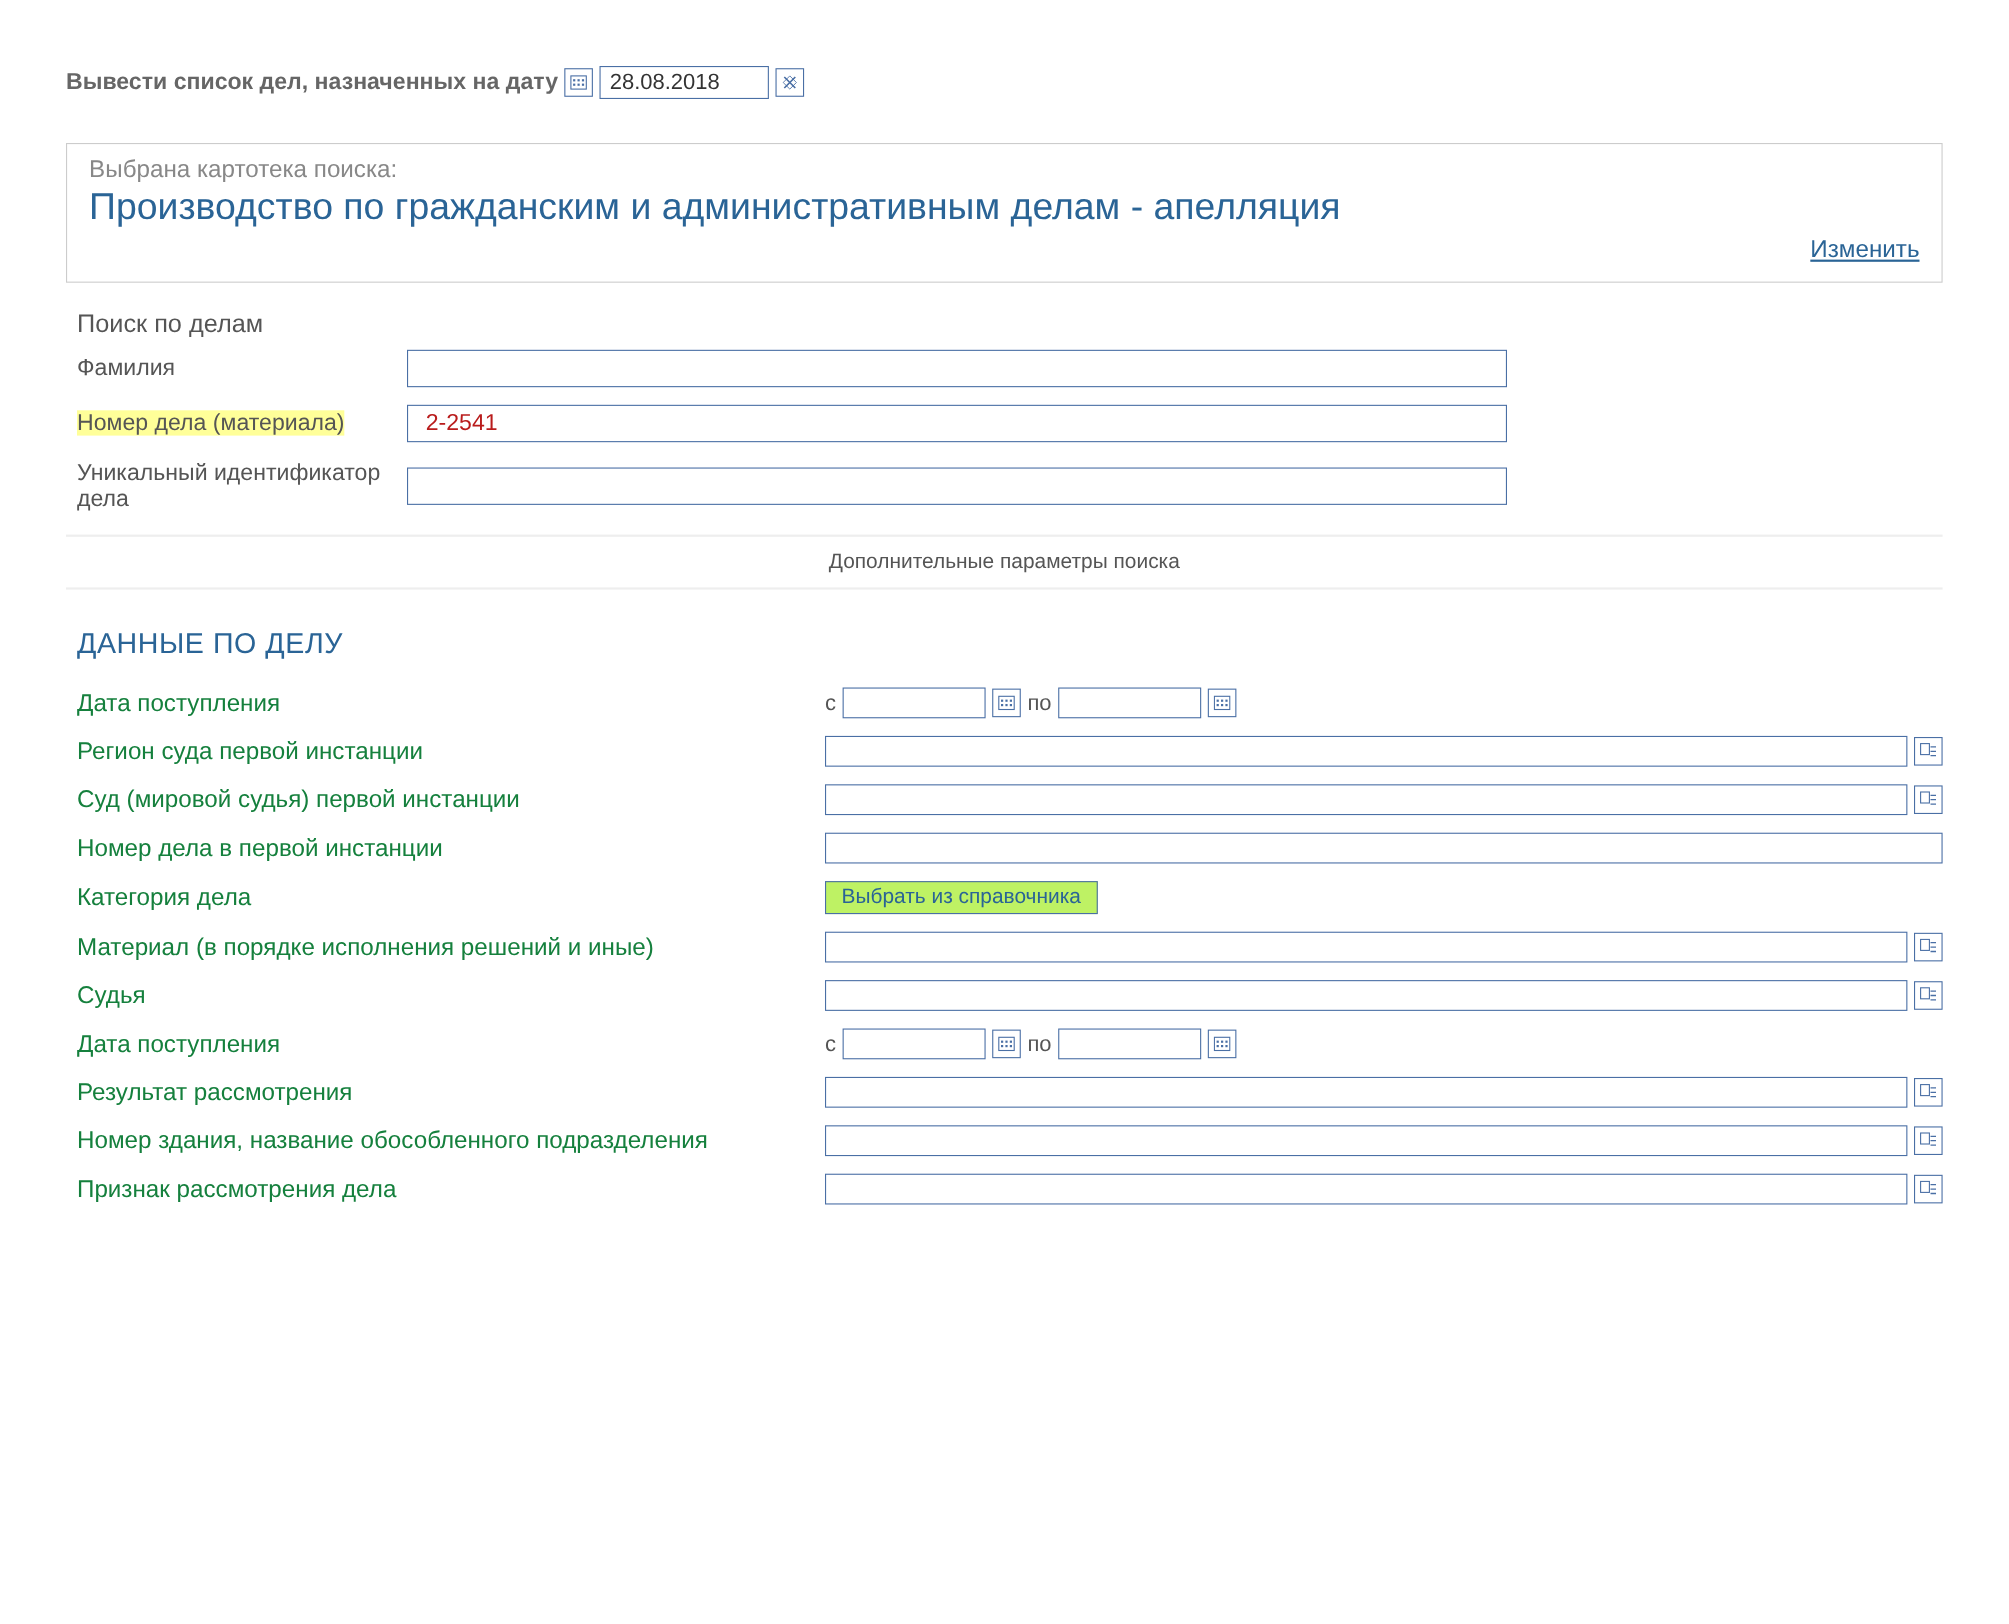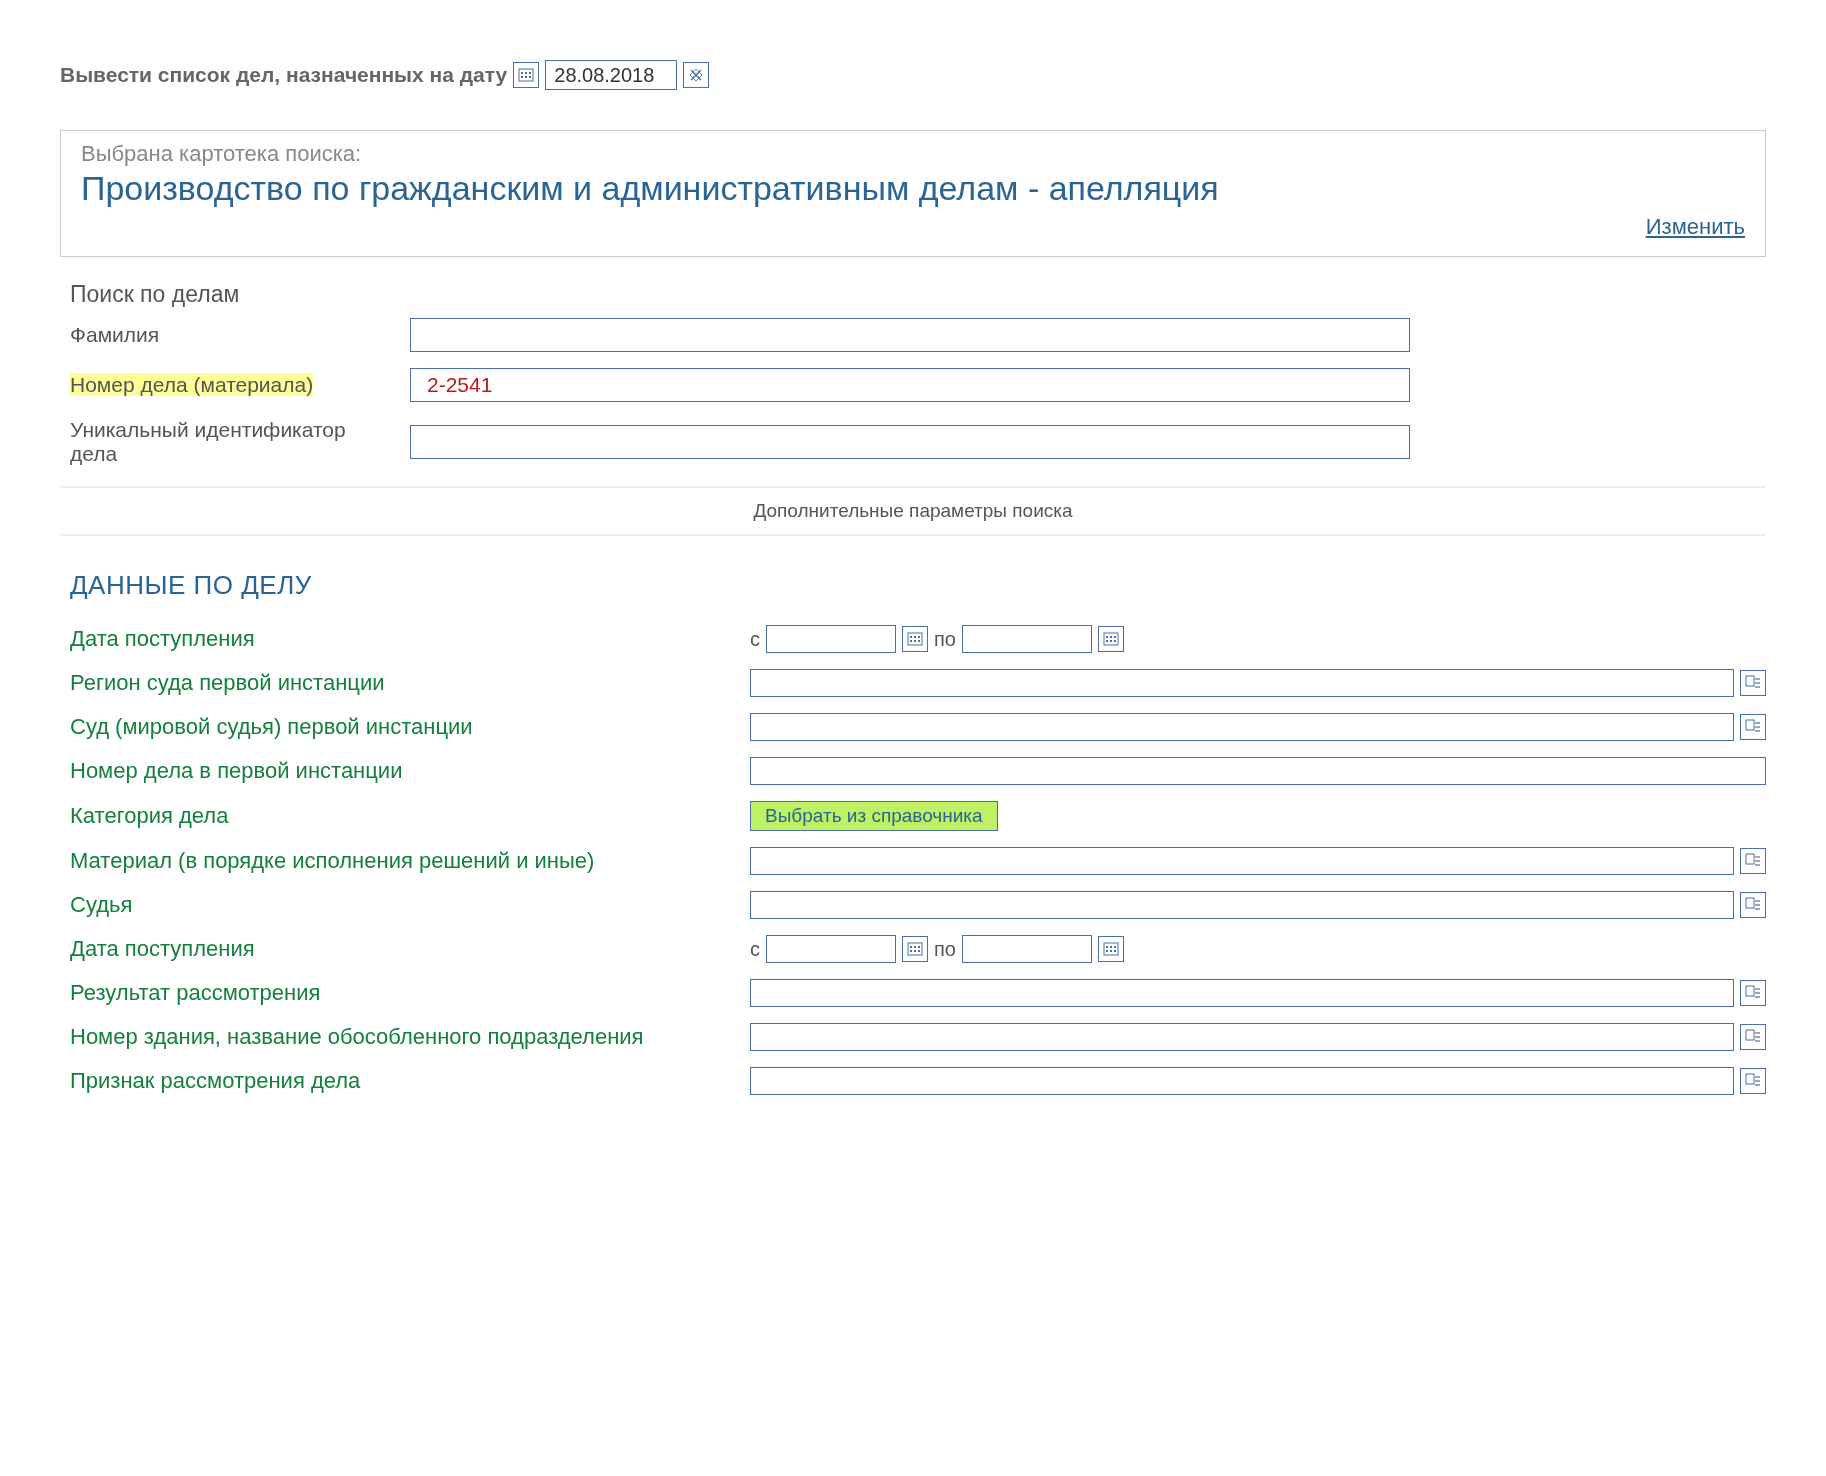--- a/index.html
+++ b/index.html
@@ -27,21 +27,21 @@
     border: 1px solid #4a6fa5;
     background: #fff;
     display: inline-flex;
     align-items: center;
     justify-content: center;
     cursor: pointer;
   }
   .cal-icon svg { width: 16px; height: 16px; fill: #4a6fa5; }
   .clear-icon svg { width: 14px; height: 14px; fill: #4a6fa5; }
   .date-input {
-    width: 132px;
+    width: 154px;
     height: 30px;
     border: 1px solid #4a6fa5;
     padding: 2px 8px;
     font-size: 20px;
     color: #333;
   }
   .card-box {
     border: 1px solid #ccc;
     padding: 10px 20px 16px 20px;
     margin-bottom: 24px;
@@ -71,21 +71,20 @@
   }
   .section-label {
     color: #555;
     font-size: 23px;
     margin-bottom: 10px;
   }
   .form-row {
     display: flex;
     align-items: center;
     margin-bottom: 16px;
-    gap: 40px;
   }
   .form-label {
     width: 300px;
     font-size: 21px;
     color: #555;
   }
   .highlight {
     background: #ffff99;
     display: inline;
   }

